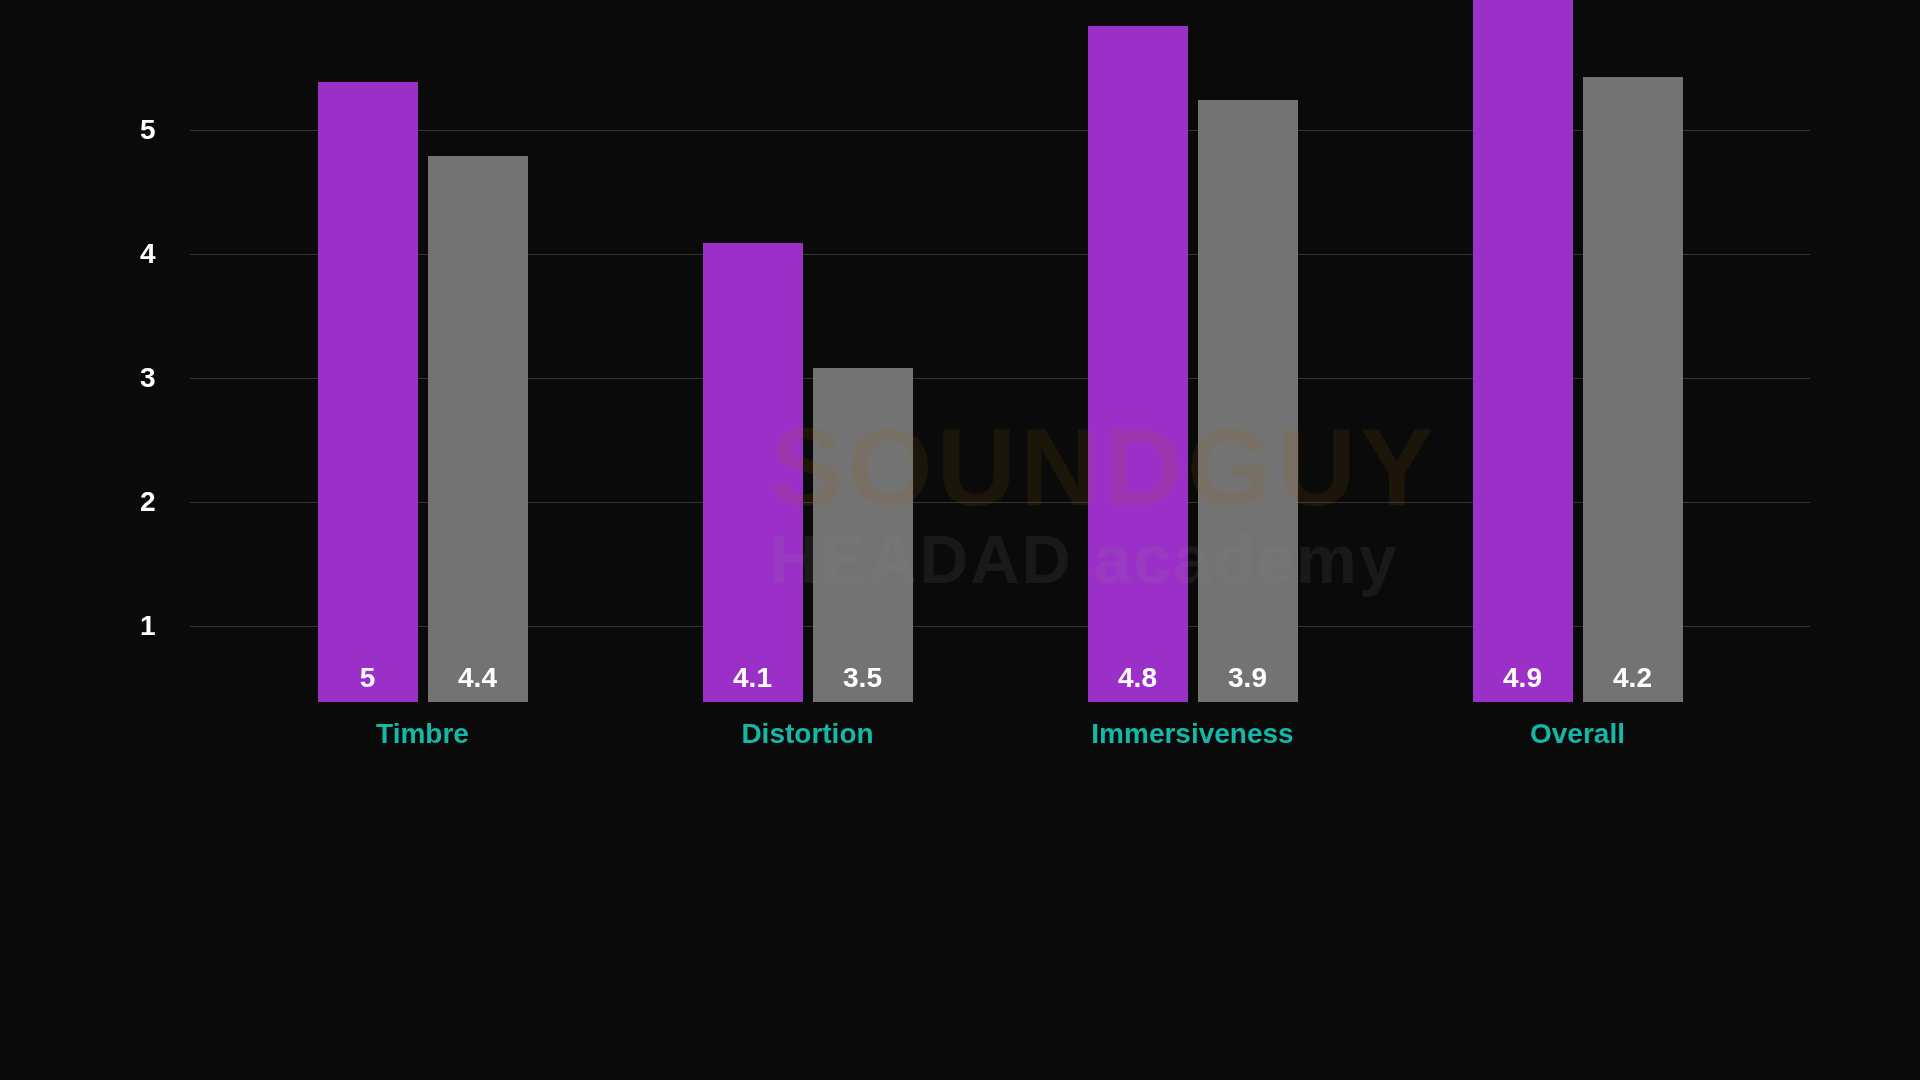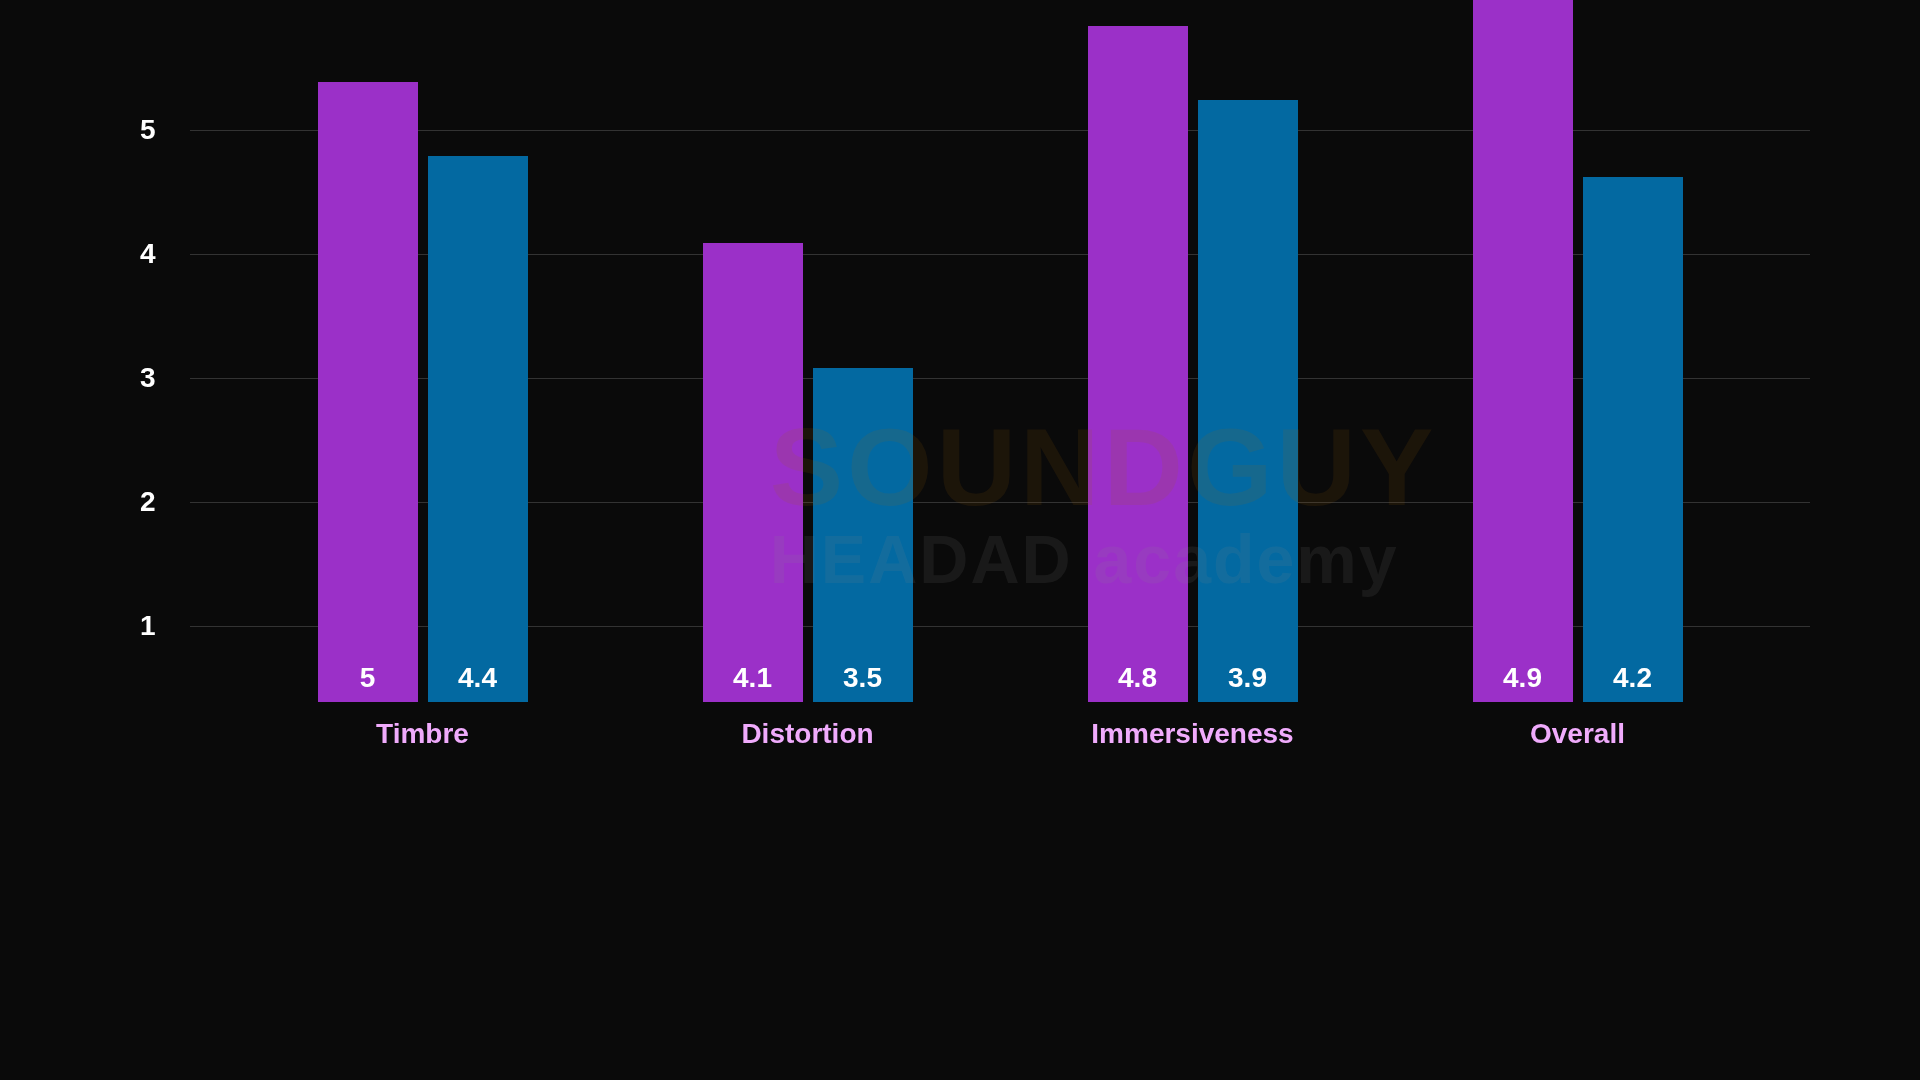--- a/index.html
+++ b/index.html
@@ -138,37 +138,37 @@
       align-items: flex-end;
       justify-content: center;
       padding-bottom: 8px;
     }
 
     .bar-fill.purple {
       background: #9b30c8;
     }
 
     .bar-fill.blue {
-      background: #0369a1;
+      background: #737373;
       margin-top: 8px;
     }
 
     .bar-value {
       color: #ffffff;
       font-size: 28px;
       font-weight: bold;
       position: absolute;
       bottom: 8px;
       left: 50%;
       transform: translateX(-50%);
       z-index: 2;
     }
 
     .bar-label {
-      color: #f0abfc;
+      color: #14b8a6;
       font-size: 28px;
       font-weight: bold;
       margin-top: 16px;
       text-align: left;
       white-space: nowrap;
     }
   </style>
 </head>
 <body>
 
@@ -244,21 +244,21 @@
           <div class="bar-label">Immersiveness</div>
         </div>
         <div class="bar-group">
           <div class="bars">
             <div class="bar">
               <div class="bar-fill purple" style="height: 735px;">
                 <div class="bar-value">4.9</div>
               </div>
             </div>
             <div class="bar">
-              <div class="bar-fill blue" style="height: 525px;">
+              <div class="bar-fill blue" style="height: 625px;">
                 <div class="bar-value">4.2</div>
               </div>
             </div>
           </div>
           <div class="bar-label">Overall</div>
         </div>
       </div>
 
   </div>
 </div>

